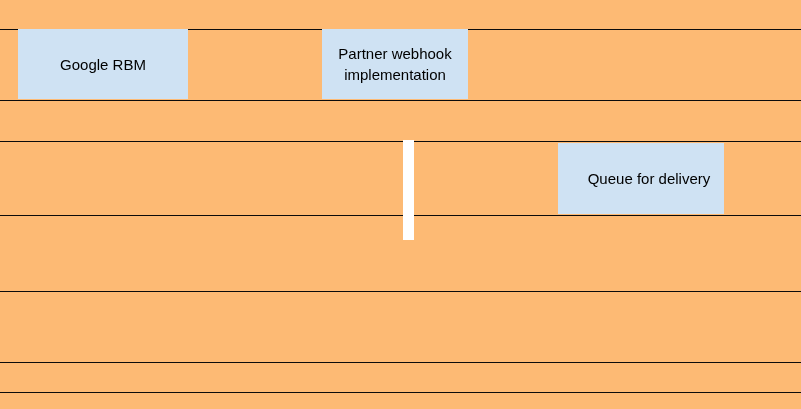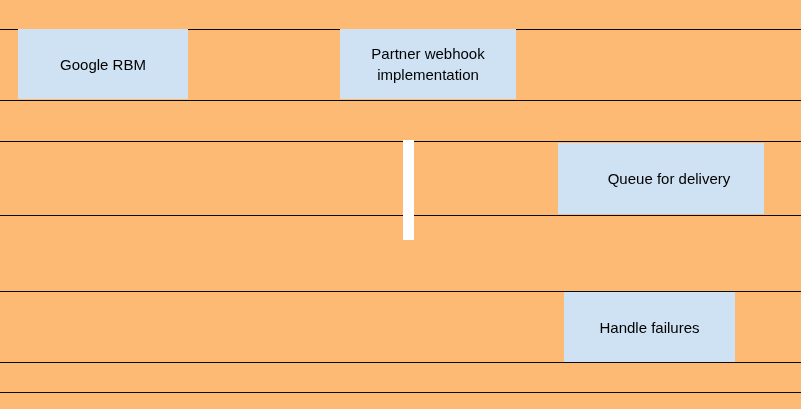--- a/index.html
+++ b/index.html
@@ -22,22 +22,22 @@
     display: flex;
     align-items: center;
     justify-content: center;
     text-align: center;
     font-size: 15px;
     line-height: 21px;
     box-sizing: border-box;
     padding: 4px 8px;
   }
   .node-google-rbm      { left: 18px;  top: 29px;  width: 170px; height: 70px; }
-  .node-partner-webhook { left: 340px; top: 29px;  width: 176px; height: 70px; justify-content: flex-end; }
-  .node-queue           { left: 558px; top: 143px; width: 206px; height: 71px; padding-left: 24px; }
+  .node-partner-webhook { left: 322px; top: 29px;  width: 146px; height: 70px; justify-content: flex-end; }
+  .node-queue           { left: 558px; top: 143px; width: 166px; height: 71px; padding-left: 24px; }
   .node-handle          { left: 564px; top: 292px; width: 171px; height: 70px; }
   .activation-bar {
     position: absolute;
     left: 403px;
     top: 140px;
     width: 11px;
     height: 100px;
     background: #ffffff;
   }
   
@@ -76,17 +76,14 @@
   <div class="node node-partner-webhook">
     <span>Partner webhook implementation</span>
   </div>
 
   <div class="activation-bar"></div>
 
   <div class="node node-queue">
     <span>Queue for delivery</span>
   </div>
 
-  <div class="node node-handle">
-    <span>Handle failures</span>
-  </div>
 
 </div>
 
 </body></html>

